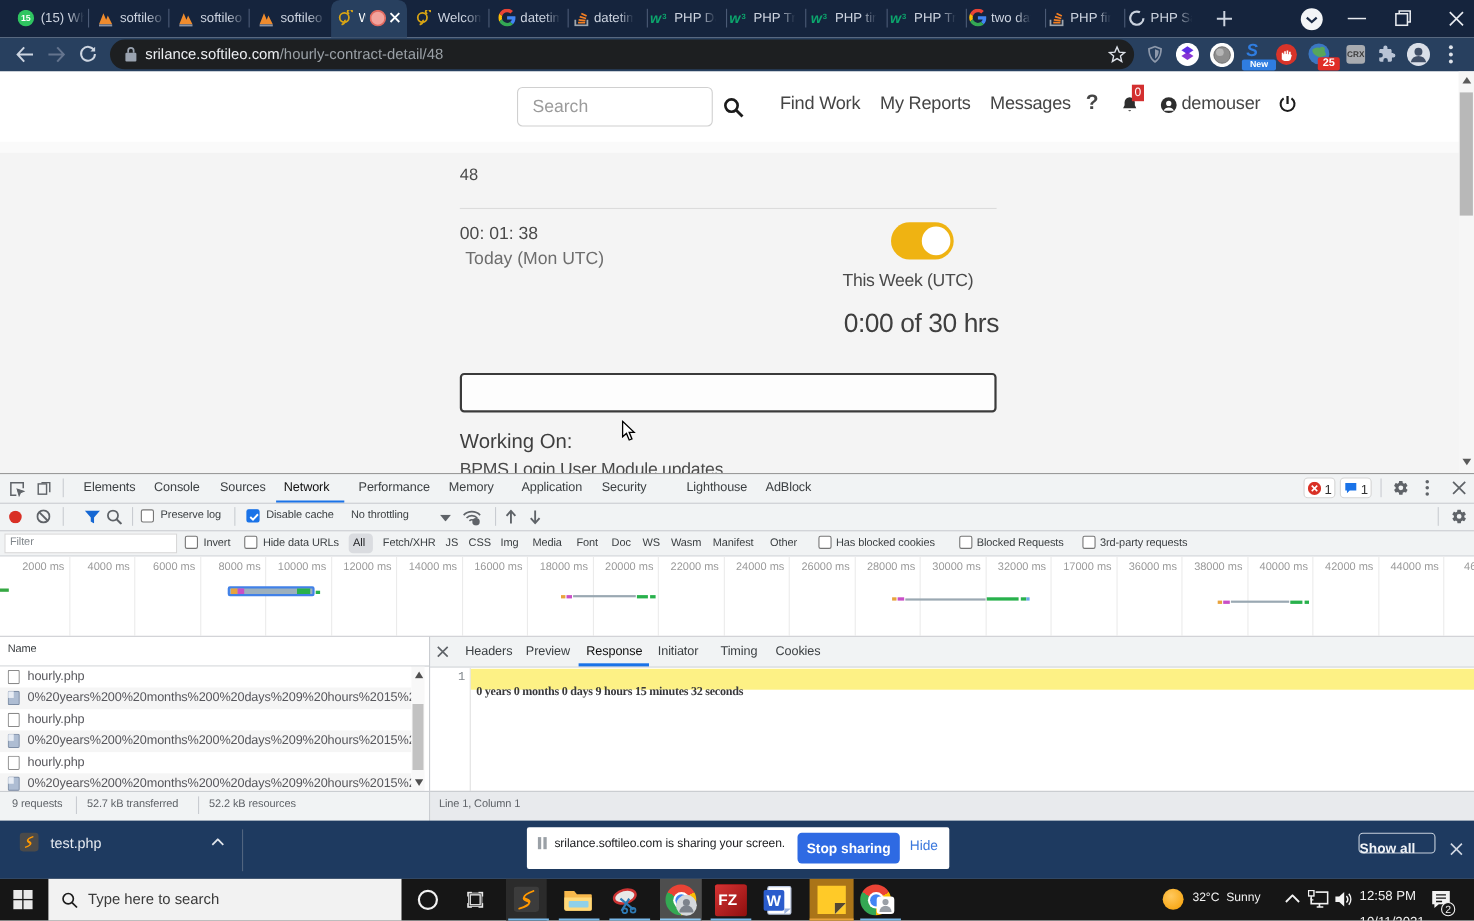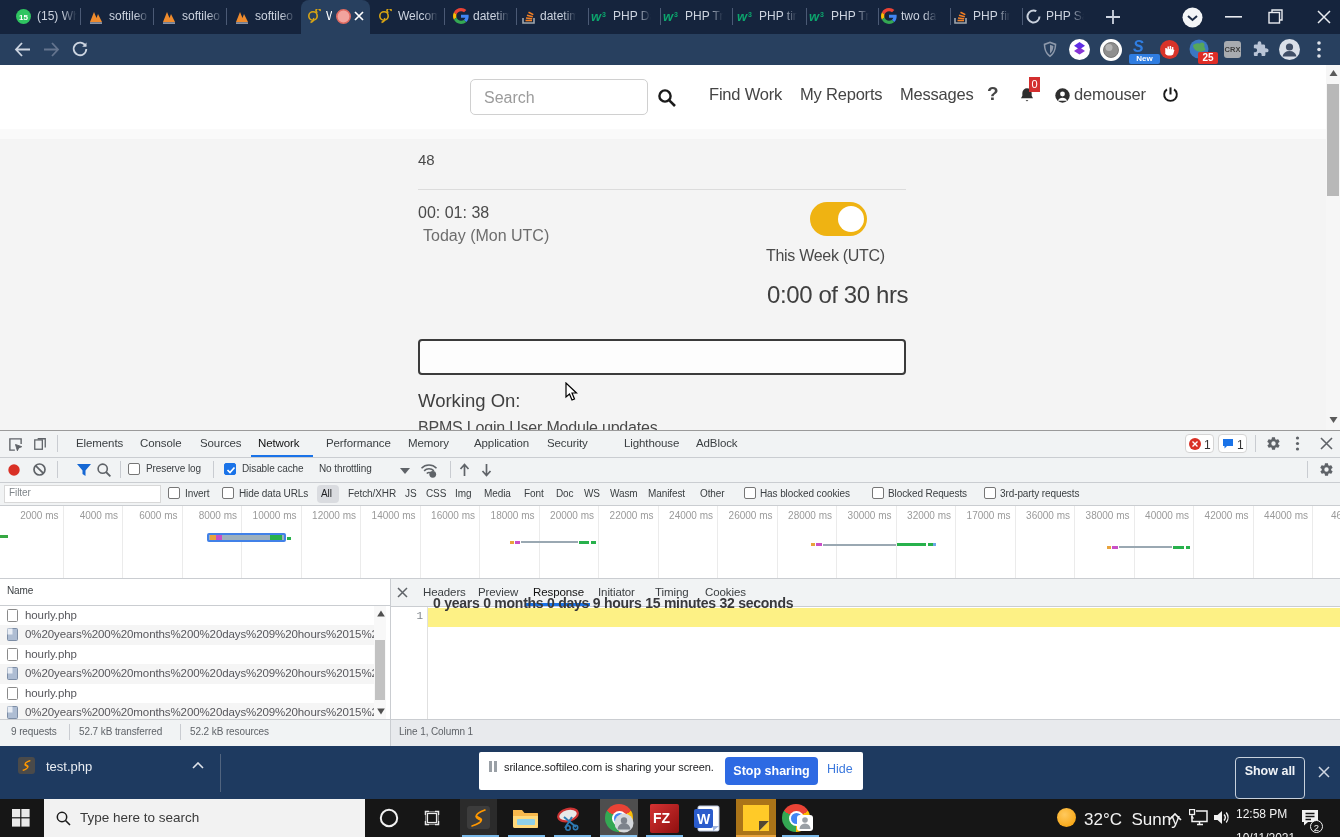--- a/index.html
+++ b/index.html
@@ -192,20 +192,30 @@
   <svg class="abs" style="left:14px;top:8px" width="17" height="15">
       <path d="M8 1 L2 7.5 L8 14 M2.5 7.5 H16" stroke="#cdd5e1" stroke-width="1.8" fill="none"></path>
     </svg>
   <svg class="abs" style="left:43px;top:8px" width="17" height="15">
       <path d="M9 1 L15 7.5 L9 14 M14.5 7.5 H1" stroke="#64748e" stroke-width="1.8" fill="none"></path>
     </svg>
   <svg class="abs" style="left:72px;top:7px" width="16" height="16">
       <path d="M13.6 5 A6.3 6.3 0 1 0 14.3 8" stroke="#cdd5e1" stroke-width="1.8" fill="none"></path>
       <path d="M14.5 1.5 V5.8 H10.2 Z" fill="#cdd5e1"></path>
     </svg>
+  <div id="urlpill">
+    <svg class="abs" style="left:13px;top:6px" width="12" height="15">
+        <rect x="1" y="6" width="10" height="8" rx="1" fill="#9aa3b0"></rect>
+        <path d="M3.5 6 V4 a2.5 2.5 0 0 1 5 0 V6" stroke="#9aa3b0" stroke-width="1.6" fill="none"></path>
+      </svg>
+    <div class="abs" style="left:32px;top:6px;font-size:13.5px;color:#eceef2;font-weight:500">srilance.softileo.com<span style="color:#9aa0a6;font-weight:400">/hourly-contract-detail/48</span></div>
+    <svg class="abs" style="left:907px;top:5px" width="17" height="17" viewBox="0 0 24 24">
+        <path d="M12 2.5 L14.8 9 L21.7 9.6 L16.4 14.1 L18 21 L12 17.3 L6 21 L7.6 14.1 L2.3 9.6 L9.2 9 Z" fill="none" stroke="#dfe3ea" stroke-width="1.8"></path>
+      </svg>
+  </div>
   <svg class="abs" style="left:1043px;top:7px" width="14" height="17" viewBox="0 0 14 17">
       <path d="M7 0.5 L13.3 2.8 C13.3 8.5 11.3 13.5 7 16.2 C2.7 13.5 0.7 8.5 0.7 2.8 Z" fill="#8e99ab"></path>
       <path d="M7 2.2 L11.7 4 C11.7 8.3 10.2 12.1 7 14.3 C3.8 12.1 2.3 8.3 2.3 4 Z" fill="#28405f"></path>
       <path d="M7 3.8 L10.4 5.1 C10.4 8.2 9.3 10.9 7 12.5 Z" fill="#8e99ab"></path>
     </svg>
   <svg class="abs" style="left:1069px;top:5px" width="21" height="21">
       <circle cx="10.5" cy="10.5" r="10.5" fill="#fff"></circle>
       <path d="M10.5 3 L16 6.7 L10.5 10.4 L5 6.7 Z" fill="#5f2ee5"></path>
       <path d="M10.5 8.2 L16 11.9 L10.5 15.6 L5 11.9 Z" fill="#7a1fd0" opacity="0.9"></path>
     </svg>
@@ -553,21 +563,21 @@
  <div class="abs r1t" style="left:533px;top:156px;color:#111">Response</div>
  <div class="abs" style="left:526px;top:173px;width:64px;height:2.5px;background:#1a73e8"></div>
  <div class="abs r1t" style="left:598px;top:156px">Initiator</div>
  <div class="abs r1t" style="left:655px;top:156px">Timing</div>
  <div class="abs r1t" style="left:705px;top:156px">Cookies</div>
  <div class="abs" style="left:391px;top:176px;width:949px;height:1px;background:#cacdd1"></div>
  <div class="abs" style="left:391px;top:177px;width:949px;height:112px;background:#fff"></div>
  <div class="abs" style="left:409px;top:180px;font-size:11px;color:#80868b;width:14px;text-align:right;font-family:'Liberation Mono',monospace">1</div>
  <div class="abs" style="left:427px;top:177px;width:1px;height:112px;background:#e0e0e0"></div>
  <div class="abs" style="left:428px;top:178px;width:912px;height:19px;background:#fdf185"></div>
- <div class="abs" style="left:433px;top:165px;font-size:14px;font-weight:bold;font-family:Liberation Sans, sans-serif;color:#39393b;letter-spacing:-0.25px">0 years 0 months 0 days 9 hours 15 minutes 32 seconds</div>
+ <div class="abs" style="left:433px;top:193px;font-size:11px;font-weight:bold;font-family:Liberation Serif, serif;color:#39393b;letter-spacing:-0.25px">0 years 0 months 0 days 9 hours 15 minutes 32 seconds</div>
 
  <div class="abs" style="left:390px;top:149px;width:1px;height:167px;background:#cacdd1"></div>
 
  <div class="abs" style="left:0;top:289px;width:1340px;height:27px;background:#f1f3f4;border-top:1px solid #cacdd1"></div>
  <div class="abs r2t" style="left:11px;top:296px;color:#5f6368">9 requests</div>
  <div class="dtdiv" style="left:69px;top:294px;height:16px"></div>
  <div class="abs r2t" style="left:79px;top:296px;color:#5f6368">52.7 kB transferred</div>
  <div class="dtdiv" style="left:180px;top:294px;height:16px"></div>
  <div class="abs r2t" style="left:190px;top:296px;color:#5f6368">52.2 kB resources</div>
  <div class="abs" style="left:391px;top:289px;width:949px;height:27px;background:#e8eaed;border-top:1px solid #cacdd1"></div>
@@ -586,21 +596,21 @@
     </svg>
   <div class="abs" style="left:220px;top:8px;width:1px;height:38px;background:#51647f"></div>
 
   <div class="abs" style="left:479px;top:6px;width:384px;height:38px;background:#fff;border-radius:2px"></div>
   <div class="abs" style="left:489px;top:15px;width:2.5px;height:11px;background:#9aa0a6"></div>
   <div class="abs" style="left:494px;top:15px;width:2.5px;height:11px;background:#9aa0a6"></div>
   <div class="abs" style="left:504px;top:15px;font-size:11px;letter-spacing:-0.08px;color:#202124">srilance.softileo.com is sharing your screen.</div>
   <div class="abs" style="left:725px;top:11px;width:93px;height:28px;background:#2e6ae3;border-radius:4px;color:#fff;font-size:12.5px;font-weight:bold;text-align:center;line-height:28px">Stop sharing</div>
   <div class="abs" style="left:827px;top:16px;font-size:12.5px;color:#3b78dd">Hide</div>
 
-  <div class="abs" style="left:1235px;top:11px;width:70px;height:42px;border:1.5px solid #c7d0dc;border-radius:4px;color:#f0f3f7;font-size:12.5px;font-weight:bold;text-align:center;line-height:27px">Show all</div>
+  <div class="abs" style="left:1235px;top:11px;width:70px;height:19px;border:1.5px solid #c7d0dc;border-radius:4px;color:#f0f3f7;font-size:12.5px;font-weight:bold;text-align:left;line-height:27px">Show all</div>
   <svg class="abs" style="left:1318px;top:20px" width="12" height="12">
       <path d="M1 1 L11 11 M11 1 L1 11" stroke="#cfd6e2" stroke-width="1.5"></path>
     </svg>
 </div>
 <div class="abs" id="taskbar">
   <svg class="abs" style="left:12px;top:10px" width="18" height="18">
       <rect x="0" y="0" width="8.2" height="8.2" fill="#e9e9e9"></rect>
       <rect x="9.4" y="0" width="8.2" height="8.2" fill="#e9e9e9"></rect>
       <rect x="0" y="9.4" width="8.2" height="8.2" fill="#e9e9e9"></rect>
       <rect x="9.4" y="9.4" width="8.2" height="8.2" fill="#e9e9e9"></rect>
@@ -671,21 +681,21 @@
 
   <div class="ul" style="left:462px"></div>
   <div class="ul" style="left:508px"></div>
   <div class="ul" style="left:554px"></div>
   <div class="ul" style="left:600px;background:#8ec7f2"></div>
   <div class="ul" style="left:646px"></div>
   <div class="ul" style="left:736px;width:40px;background:#e8a33d"></div>
   <div class="ul" style="left:782px"></div>
 
   <div class="abs" style="left:1057px;top:9px;width:19px;height:19px;border-radius:50%;background:radial-gradient(circle at 40% 35%,#ffc95e,#f59d00)"></div>
-  <div class="abs" style="left:1084px;top:11px;font-size:17px;color:#f2f2f2">32°C&nbsp;&nbsp;Sunny</div>
+  <div class="abs" style="left:1084px;top:11px;font-size:11px;color:#f2f2f2">32°C&nbsp;&nbsp;Sunny</div>
   <svg class="abs" style="left:1168px;top:14px" width="14" height="8">
       <path d="M1 7 L7 1 L13 7" stroke="#f2f2f2" stroke-width="1.7" fill="none"></path>
     </svg>
   <svg class="abs" style="left:1189px;top:10px" width="19" height="17">
       <rect x="3" y="2" width="15" height="10.5" fill="none" stroke="#f2f2f2" stroke-width="1.5"></rect>
       <path d="M8 15.5 h6 M10.5 12.5 v3" stroke="#f2f2f2" stroke-width="1.5"></path>
       <rect x="0" y="0" width="7" height="7" fill="#161616"></rect>
       <rect x="0.5" y="0.5" width="5" height="5" fill="none" stroke="#f2f2f2" stroke-width="1.3"></rect>
       <path d="M3 5.5 v3.5 h2" stroke="#f2f2f2" stroke-width="1.2" fill="none"></path>
     </svg>

